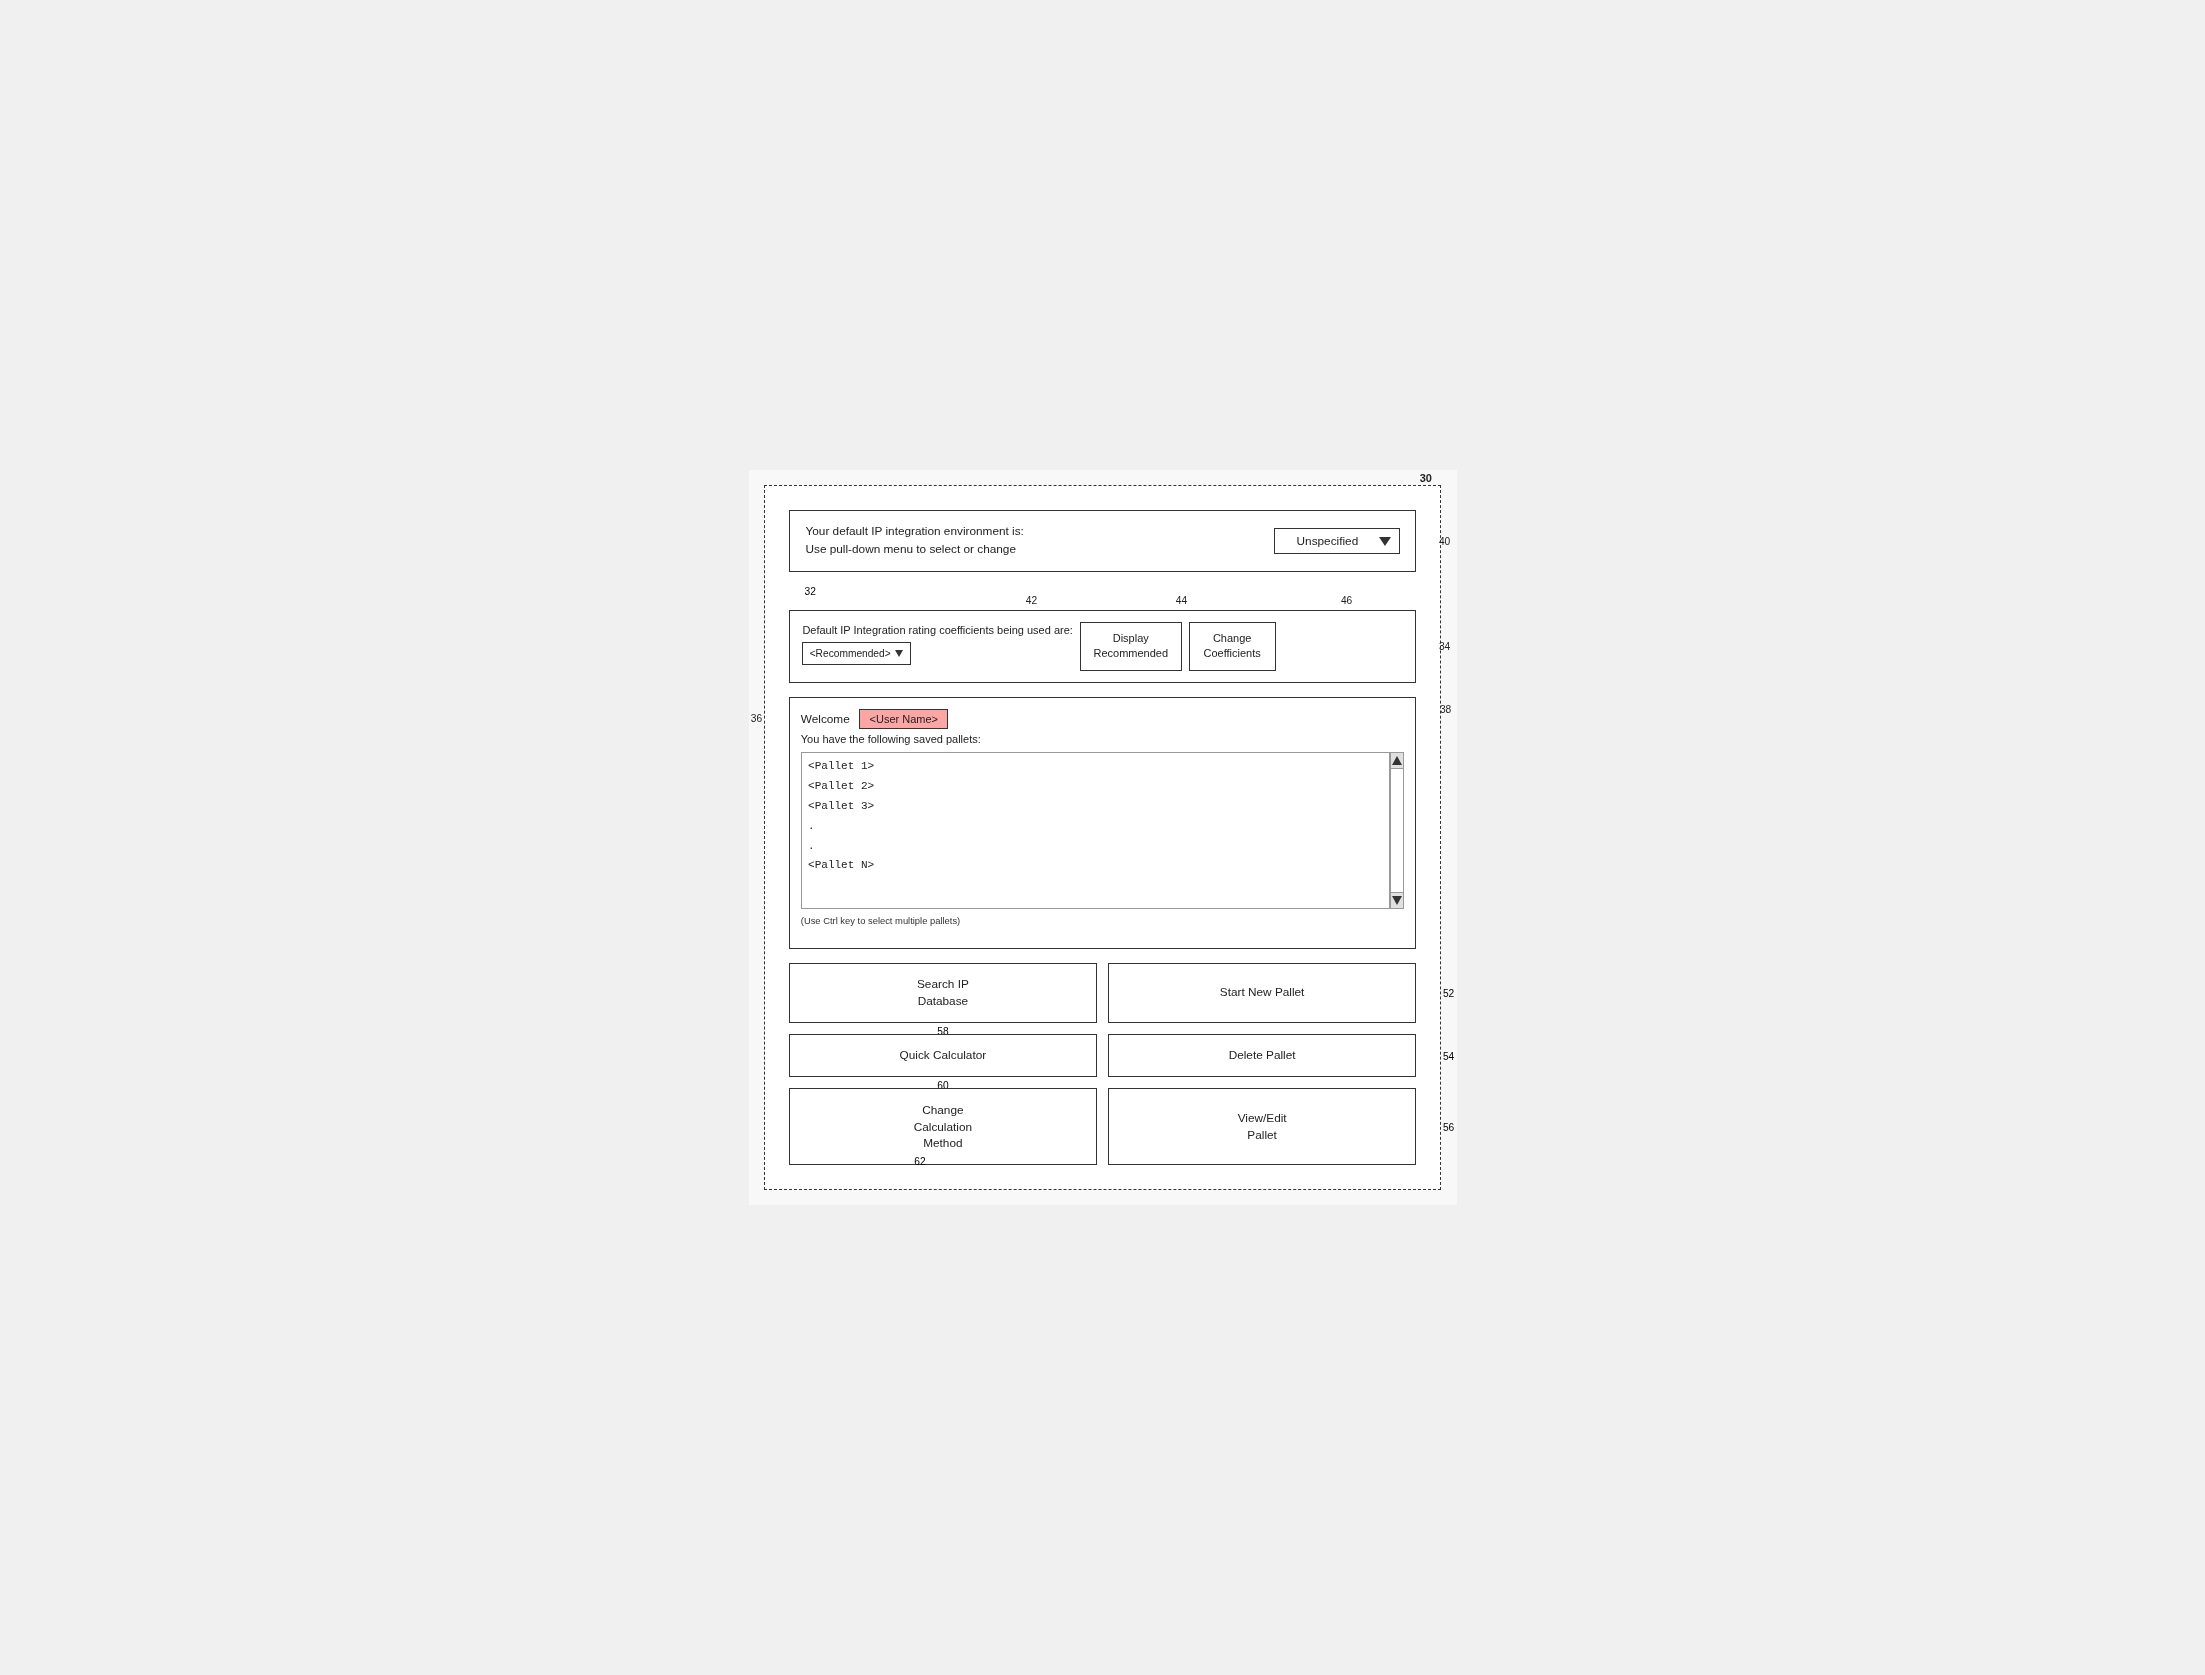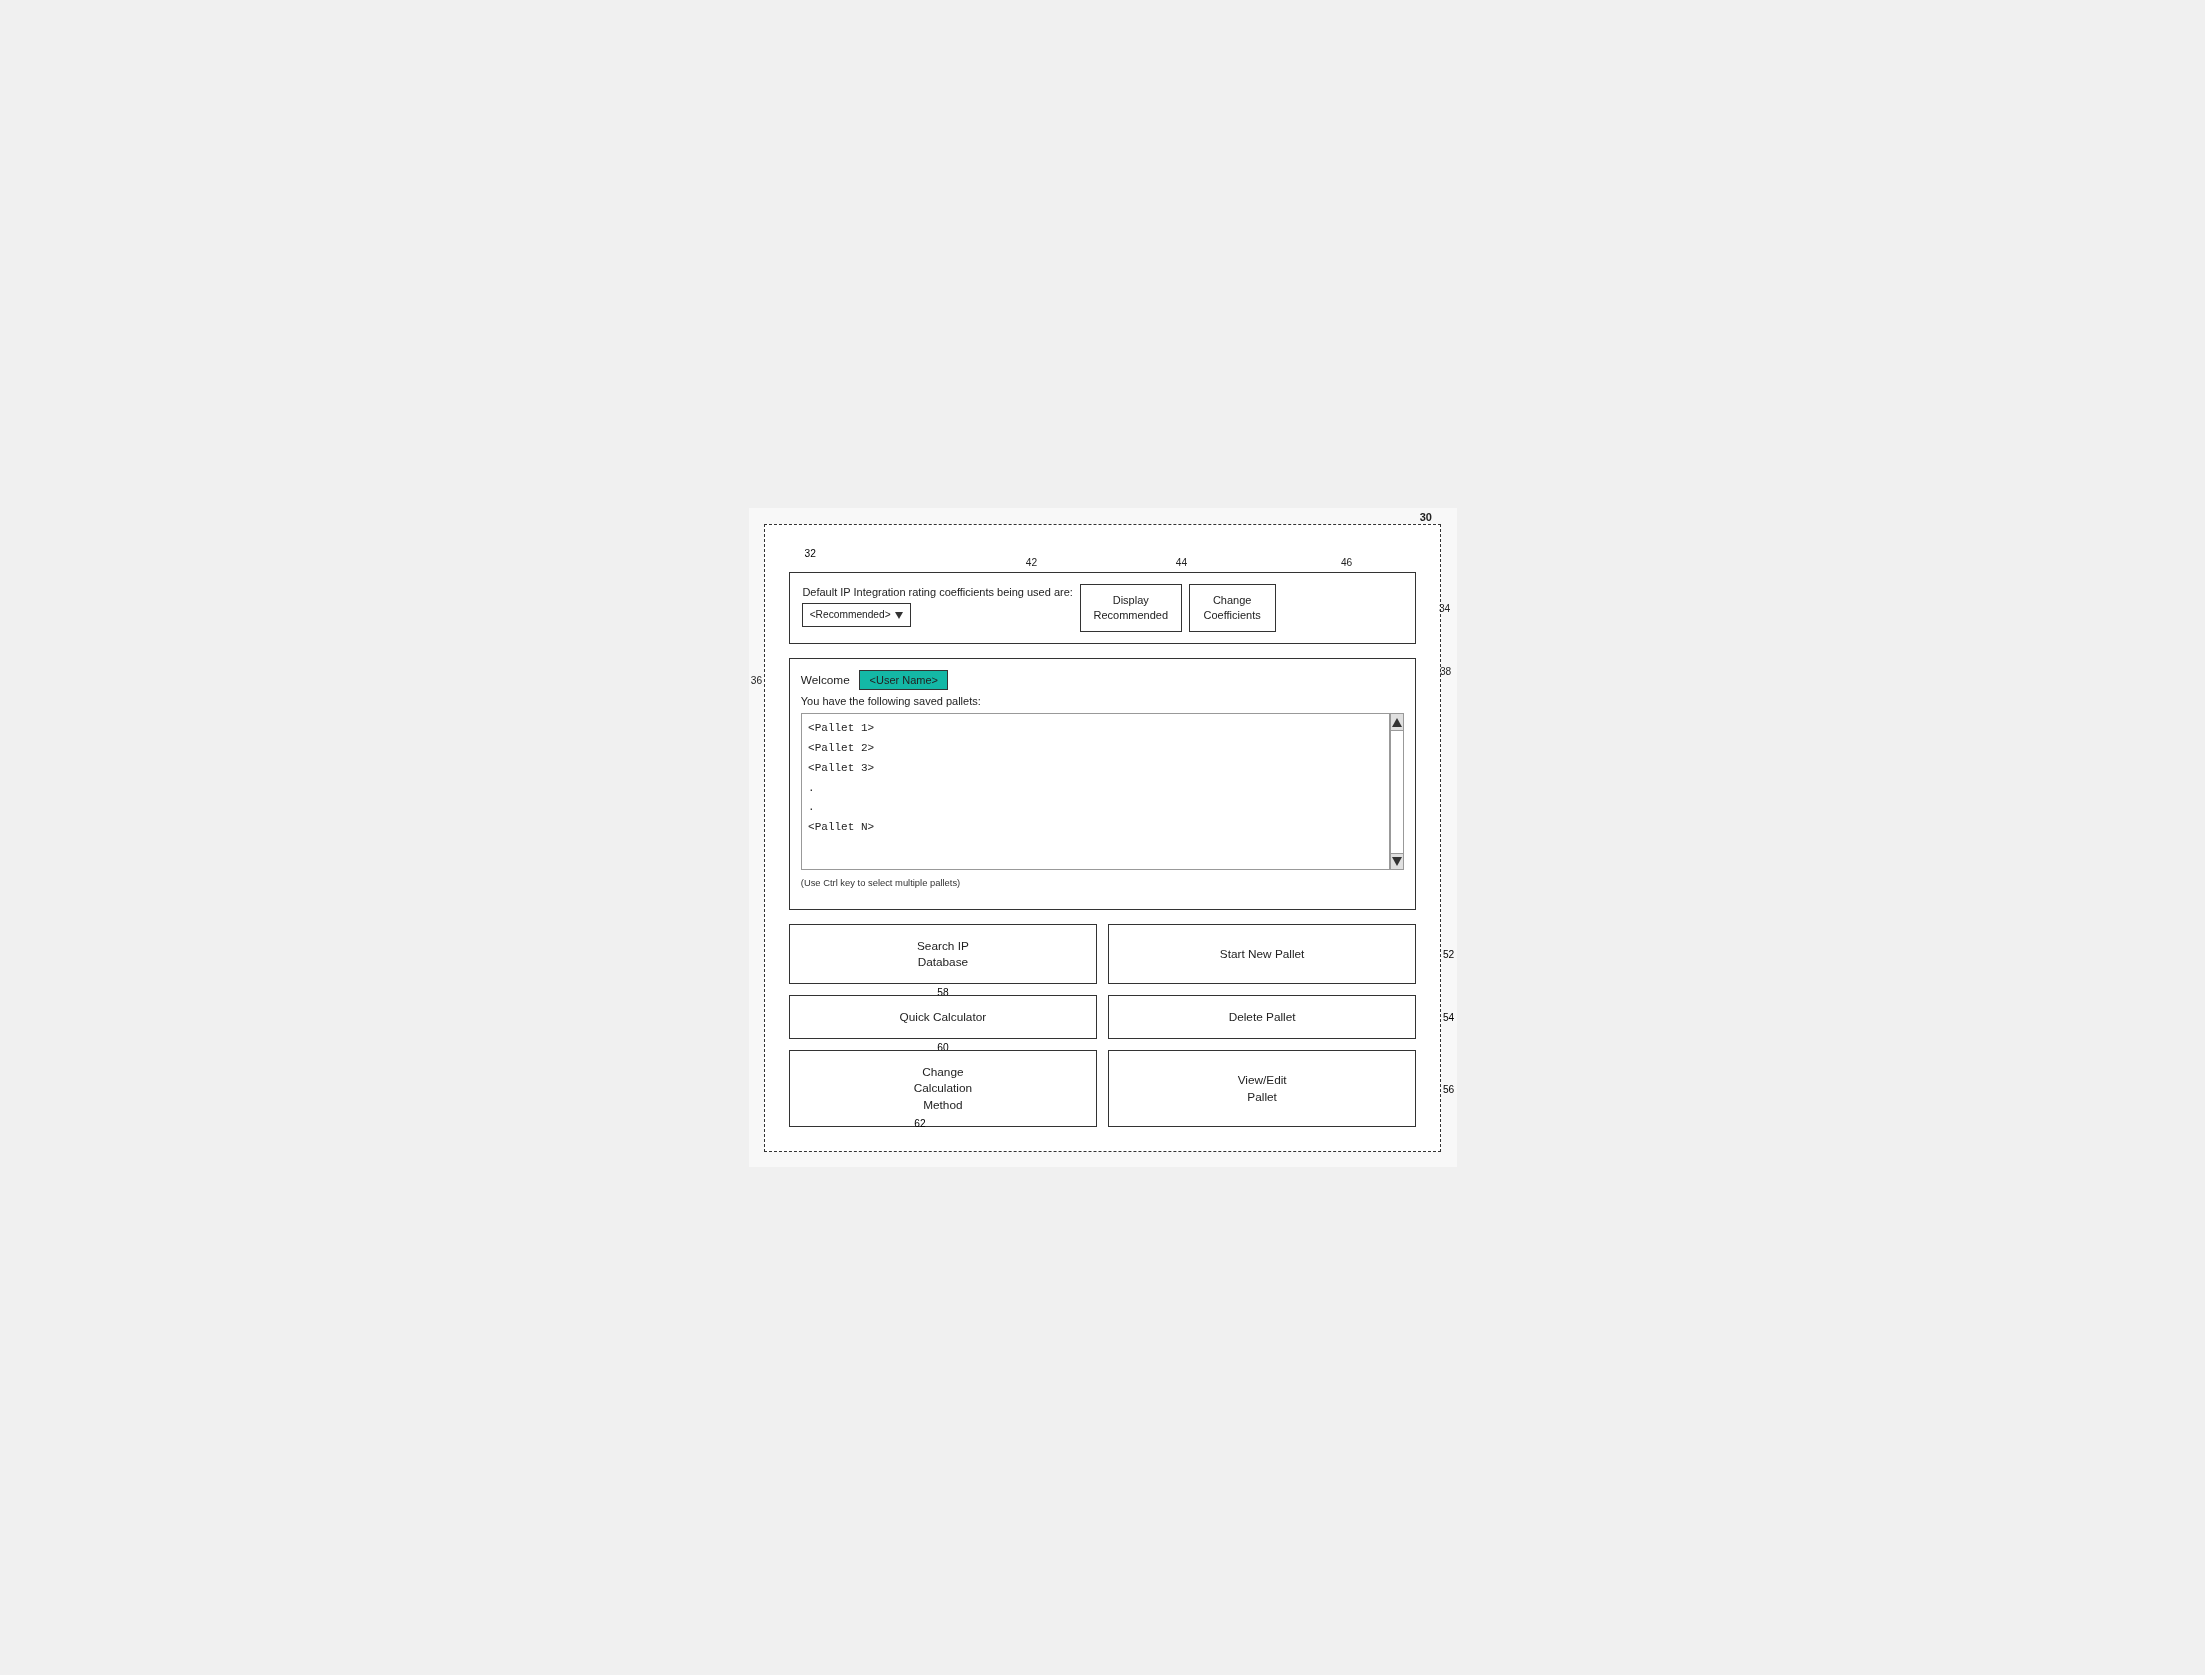--- a/index.html
+++ b/index.html
@@ -221,21 +221,21 @@
       font-size: 11.8px;
       color: #222;
       font-weight: normal;
     }
 
     .username-box {
       border: 1.6px solid #333;
       padding: 3.1px 9.4px;
       font-size: 11px;
       color: #222;
-      background: #14b8a6;
+      background: #fca5a5;
     }
 
     .saved-pallets-text {
       font-size: 11px;
       color: #222;
       margin-bottom: 6.3px;
     }
 
     .pallet-list-container {
       display: flex;
@@ -314,20 +314,31 @@
     }
 
   </style>
 </head>
 <body>
 
 <div class="page-container">
   <div class="outer-box">
     <span class="ref-label-30">30</span>
 
+    <div class="section-40">
+      <div class="section-40-text">
+        <div>Your default IP integration environment is:</div>
+        <div>Use pull-down menu to select or change</div>
+      </div>
+      <div class="dropdown-control">
+        <span class="dropdown-control-text">Unspecified</span>
+        <span class="dropdown-arrow"></span>
+      </div>
+      <span class="ref-label-40">40</span>
+    </div>
     <div style="height:17.3px; position:relative;">
       <span style="position:absolute; left:15.7px; font-size:10.2px;">32</span>
     </div>
 
     <div class="section-34" style="margin-top:6.3px;">
       <span class="ref-label-42">42</span>
       <span class="ref-label-44">44</span>
       <span class="ref-label-46">46</span>
       <div class="coeff-text">
         <div>Default IP Integration rating coefficients being used are:</div>

